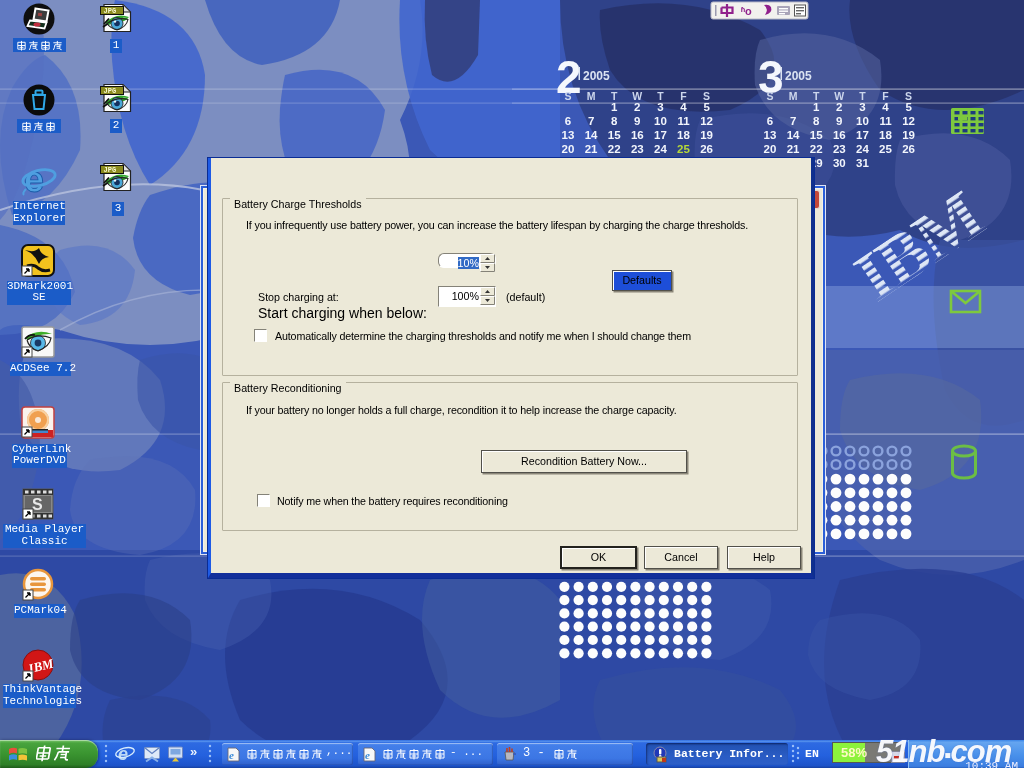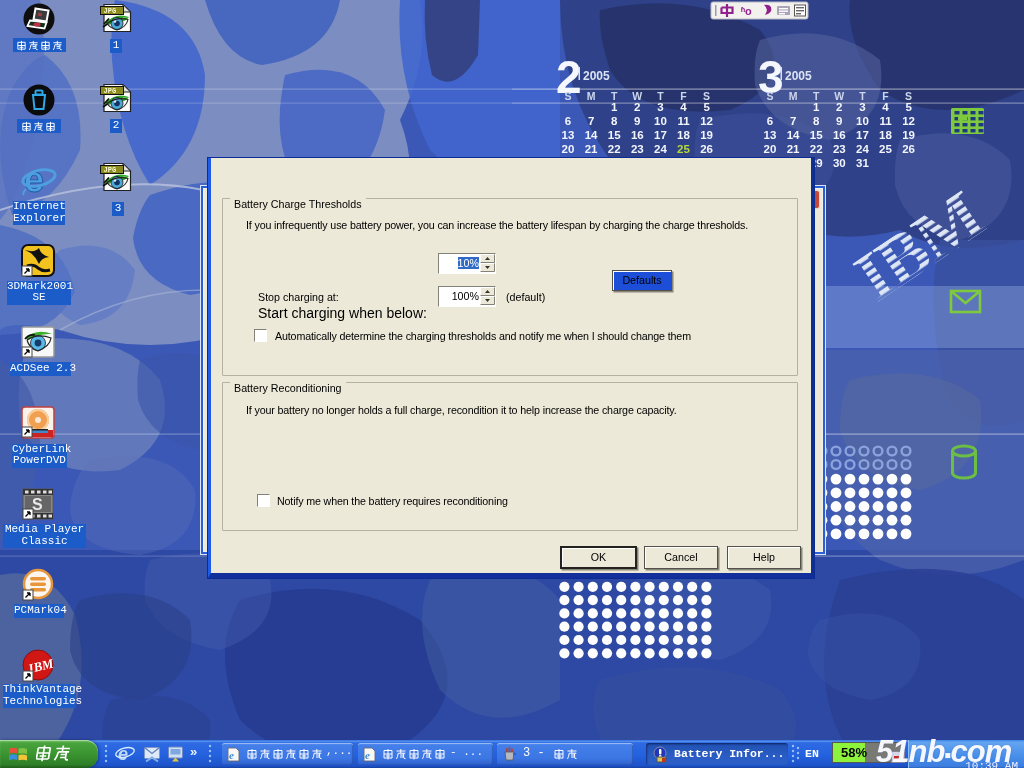--- a/index.html
+++ b/index.html
@@ -372,21 +372,21 @@
 <svg class="abs" style="left:21px;top:326px" width="35" height="33" viewBox="0 0 35 33">
 <rect x="1" y="1" width="32" height="30" rx="2" fill="#f8f8f8" stroke="#999" stroke-width="1.5"></rect>
 <path d="M4,12 Q16,2 31,8 Q18,7 7,14Z" fill="#3fae2a"></path>
 <path d="M4,13 Q8,8 14,9" stroke="#111" stroke-width="1.6" fill="none"></path>
 <circle cx="17" cy="17" r="7.5" fill="#58b8e8" stroke="#222" stroke-width="0.8"></circle>
 <circle cx="17" cy="17" r="3.4" fill="#1a3a66"></circle>
 <path d="M6,14 Q17,7 30,12 Q29,20 17,25 Q8,22 6,14" fill="none" stroke="#222" stroke-width="1.2"></path>
 <rect x="1" y="21" width="10" height="10" fill="#fff" stroke="#444" stroke-width="1"></rect>
 <path d="M3.5,28.5 L8,24 M8,24 L8,27 M8,24 L5,24" stroke="#000" stroke-width="1.3" fill="none"></path>
 </svg>
-<div class="lbl" style="left:10px;top:362px;width:61px;height:13px;font-size:11px;padding-top:1px">ACDSee 2.3</div>
+<div class="lbl" style="left:10px;top:362px;width:61px;height:13px;font-size:11px;padding-top:1px">ACDSee 7.2</div>
 <svg class="abs" style="left:21px;top:406px" width="35" height="33" viewBox="0 0 35 33">
 <rect x="1" y="1" width="32" height="31" rx="3" fill="#faf3ec" stroke="#c04040" stroke-width="1.5"></rect>
 <circle cx="17" cy="14" r="11" fill="#f0a050"></circle>
 <circle cx="17" cy="14" r="10" fill="none" stroke="#f8d0a0" stroke-width="2"></circle>
 <circle cx="17" cy="14" r="3" fill="#f8e8d8"></circle>
 <rect x="2" y="24" width="30" height="7" fill="#cc2222"></rect>
 <rect x="8" y="23" width="19" height="4" fill="#4488cc"></rect>
 <path d="M8,23 h19 v1.5 h-19z" fill="#222"></path>
 <rect x="1" y="21" width="10" height="10" fill="#fff" stroke="#444" stroke-width="1"></rect>
 <path d="M3.5,28.5 L8,24 M8,24 L8,27 M8,24 L5,24" stroke="#000" stroke-width="1.3" fill="none"></path>
@@ -480,22 +480,22 @@
 box-shadow:inset 0 0 0 1px #f4f2e8, 0 0 0 1px #dfe4f5;">
 <div class="abs" style="right:3px;top:2px;width:7px;height:17px;background:#c4483a;border-radius:0 3px 3px 0;border:1px solid #e8d8d0;border-left:none;"></div>
 </div>
 <div class="abs" style="left:208px;top:158px;width:606px;height:420px;box-sizing:border-box;
 border:3px solid #1e5be6;border-bottom-width:5px;border-right-color:#10308e;border-bottom-color:#122f9b;outline:1px solid #0a2c94;background:#ECE9D8;border-top:none;">
     <fieldset class="abs" style="left:11px;top:40px;width:574px;height:176px;border:1px solid #b5b19e;border-radius:1px;margin:0;padding:0"></fieldset>
     <div class="abs" style="left:19px;top:40px;background:#ECE9D8;padding:0 4px;font-size:10.7px;">Battery Charge Thresholds</div>
     <div class="abs" style="left:35px;top:61px;font-size:10.7px;letter-spacing:-0.15px">If you infrequently use battery power, you can increase the battery lifespan by charging the charge thresholds.</div>
     <div class="abs" style="left:47px;top:100px;font-size:14px;margin-top:47px;">Start charging when below:</div>
     <div class="abs" style="left:47px;top:133px;font-size:10.7px;">Stop charging at:</div>
-    <div class="abs" style="left:227px;top:95px;width:58px;height:21px;background:#fff;
-border-top:1.5px solid #848278;border-left:1.5px solid #848278;border-bottom:1.5px solid #fff;border-right:1.5px solid #fff;box-sizing:border-box;">
+    <div class="abs" style="left:227px;top:95px;width:58px;height:15px;background:#fff;
+border-top:1.5px solid #848278;border-left:1.5px solid #848278;border-bottom:1.5px solid #fff;border-right:1.5px solid #fff;box-sizing:border-box;border-radius:6px;">
 <div style="position:absolute;left:1px;top:1px;right:16px;bottom:1px;text-align:right;font-size:10.7px;line-height:16px;"><span style="background:#316ac5;color:#fff;">10%</span></div>
 <div style="position:absolute;right:0;top:0;width:15px;height:18px;">
 <svg width="15" height="18" viewBox="0 0 15 18">
 <rect x="0.5" y="0.5" width="14" height="8" fill="#ECE9D8" stroke="#fff" stroke-width="1"></rect>
 <path d="M14.5,0.5 L14.5,8.5 L0.5,8.5" fill="none" stroke="#848278" stroke-width="1"></path>
 <path d="M7.5,3 L10,6 L5,6 Z" fill="#333"></path>
 <rect x="0.5" y="9.5" width="14" height="8" fill="#ECE9D8" stroke="#fff" stroke-width="1"></rect>
 <path d="M14.5,9.5 L14.5,17.5 L0.5,17.5" fill="none" stroke="#848278" stroke-width="1"></path>
 <path d="M7.5,15 L10,12 L5,12 Z" fill="#333"></path>
 </svg></div>
@@ -514,20 +514,21 @@
 </svg></div>
     </div>
     <div class="abs" style="left:295px;top:133px;font-size:10.7px;">(default)</div>
     <div class="abs" style="left:401px;top:112px;width:60px;height:21px;line-height:19px;background:#1d4ed8;border:1px solid #51504a;box-shadow:1.5px 1.5px 0 #8a8678, inset 1px 1px 0 #fff;text-align:center;box-sizing:border-box;font-size:10.7px;">Defaults</div>
     <div class="abs" style="left:43px;top:171px;width:13px;height:13px;background:#fff;
 border-top:1.5px solid #848278;border-left:1.5px solid #848278;border-bottom:1.5px solid #fff;border-right:1.5px solid #fff;box-sizing:border-box;"></div>
     <div class="abs" style="left:64px;top:172px;font-size:10.7px;letter-spacing:-0.15px">Automatically determine the charging thresholds and notify me when I should change them</div>
     <fieldset class="abs" style="left:11px;top:224px;width:574px;height:147px;border:1px solid #b5b19e;border-radius:1px;margin:0;padding:0"></fieldset>
     <div class="abs" style="left:19px;top:224px;background:#ECE9D8;padding:0 4px;font-size:10.7px;">Battery Reconditioning</div>
     <div class="abs" style="left:35px;top:246px;font-size:10.7px;letter-spacing:-0.15px">If your battery no longer holds a full charge, recondition it to help increase the charge capacity.</div>
+    <div class="abs" style="left:270px;top:292px;width:206px;height:23px;line-height:21px;background:#ECE9D8;border:1px solid #51504a;box-shadow:1.5px 1.5px 0 #8a8678, inset 1px 1px 0 #fff;text-align:center;box-sizing:border-box;font-size:10.7px;">Recondition Battery Now...</div>
     <div class="abs" style="left:46px;top:336px;width:13px;height:13px;background:#fff;
 border-top:1.5px solid #848278;border-left:1.5px solid #848278;border-bottom:1.5px solid #fff;border-right:1.5px solid #fff;box-sizing:border-box;"></div>
     <div class="abs" style="left:66px;top:337px;font-size:10.7px;letter-spacing:-0.15px">Notify me when the battery requires reconditioning</div>
     <div class="abs" style="left:349px;top:388px;width:77px;height:23px;line-height:19px;background:#ECE9D8;border:1px solid #51504a;box-shadow:1.5px 1.5px 0 #8a8678, inset 1px 1px 0 #fff;text-align:center;box-sizing:border-box;font-size:10.7px;border:2px solid #23221e;">OK</div>
     <div class="abs" style="left:433px;top:388px;width:74px;height:23px;line-height:21px;background:#ECE9D8;border:1px solid #51504a;box-shadow:1.5px 1.5px 0 #8a8678, inset 1px 1px 0 #fff;text-align:center;box-sizing:border-box;font-size:10.7px;">Cancel</div>
     <div class="abs" style="left:516px;top:388px;width:74px;height:23px;line-height:21px;background:#ECE9D8;border:1px solid #51504a;box-shadow:1.5px 1.5px 0 #8a8678, inset 1px 1px 0 #fff;text-align:center;box-sizing:border-box;font-size:10.7px;">Help</div>
   </div>
 <div class="abs" style="left:0;top:740px;width:1024px;height:28px;
 background:linear-gradient(180deg,#2663dd 0%,#5a96ee 4%,#2e6ae2 10%,#2461de 55%,#1d53c9 92%,#16409f 100%);">
     <div class="abs" style="left:0;top:0;width:98px;height:28px;border-radius:0 12px 12px 0;
@@ -655,21 +656,21 @@
         <circle cx="4" cy="16" r="1.2"></circle>
         <circle cx="4" cy="21" r="1.2"></circle>
 <circle cx="9" cy="8" r="1.2"></circle>
         <circle cx="9" cy="13" r="1.2"></circle>
         <circle cx="9" cy="18" r="1.2"></circle>
       </g>
     </svg>
     <div class="abs" style="left:805px;top:7px;color:#fff;font-family:'Liberation Mono',monospace;font-size:11.5px;font-weight:bold;">EN</div>
     <div class="abs" style="left:832px;top:2px;width:72px;height:21px;background:#7a7a74;border:1px solid #555;box-sizing:border-box;">
 <div style="position:absolute;left:0;top:0;width:32px;height:19px;background:#8cf23c;"></div>
-<div style="position:absolute;left:8px;top:2px;font-size:13px;font-weight:bold;color:#000000;">58%</div>
+<div style="position:absolute;left:8px;top:2px;font-size:13px;font-weight:bold;color:#fef9c3;">58%</div>
     </div>
     <div class="abs" style="left:908px;top:0;width:116px;height:28px;
 background:linear-gradient(180deg,#3a85e8 0%,#65a5f0 8%,#4890ea 55%,#3c7ee0 94%,#2a62c0 100%);
 box-shadow:inset 1px 0 0 #8fc0f5;">
 <div style="position:absolute;right:6px;top:20px;color:#eef;font-size:11px;font-family:'Liberation Mono',monospace">10:39 AM</div>
     </div>
     <div class="abs" style="left:891px;top:11px;width:12px;height:10px;background:#d8d8e8;border:1px solid #889;">
 <div style="position:absolute;left:2px;top:4px;width:7px;height:4px;background:#d02818;"></div>
     </div>
   </div>

